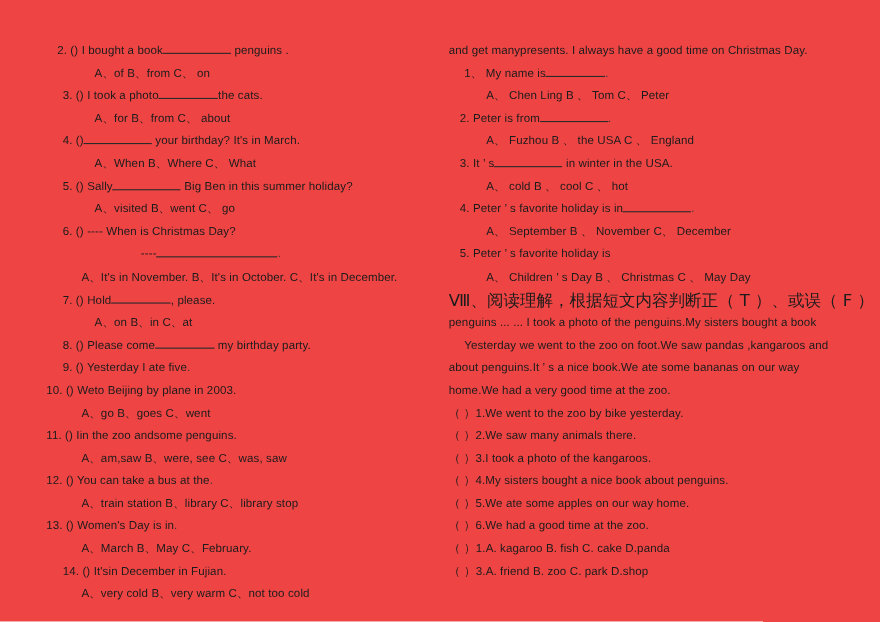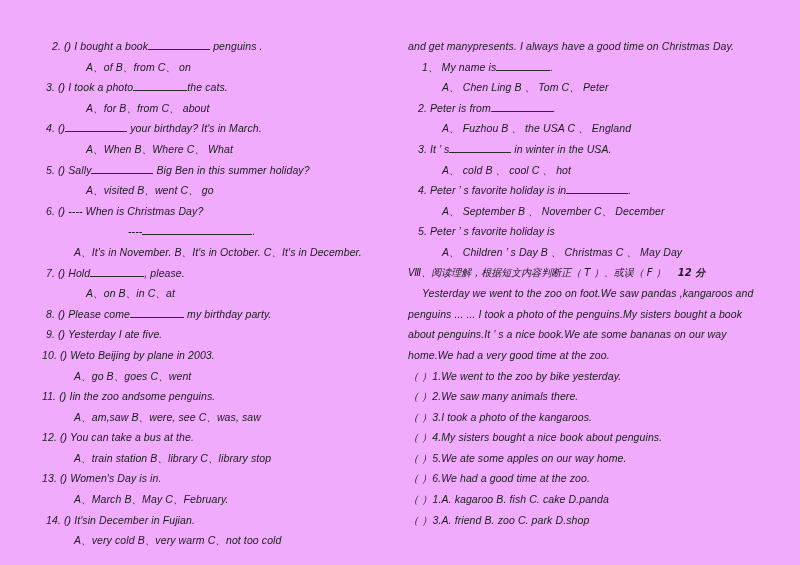--- a/index.html
+++ b/index.html
@@ -11,46 +11,45 @@
     width: 800px;
     height: 565px;
     position: relative;
     font-family: "Liberation Sans", "DejaVu Sans", sans-serif;
     color: #1a1a1a;
     overflow: hidden;
   }
   .page {
     position: absolute;
     inset: 0;
-    background: #f0abfc;
-    font-style: italic;
+    background: #ef4444;
   }
   .col {
     position: absolute;
     top: 36px;
   }
   .col-left  { left: 42px;  width: 360px; }
   .col-right { left: 408px; width: 386px; }
 
   .line {
     font-size: 10.5px;
     line-height: 20.6px;
     white-space: nowrap;
     letter-spacing: 0.1px;
     color: #1c1c1c;
   }
   .q      { padding-left: 10px; }
-  .q2     { padding-left: 4px; }
+  .q2     { padding-left: 4px; margin-left: 11px; }
   .opts   { padding-left: 44px; }
   .opts-wide { padding-left: 32px; }
   .tf      { padding-left: 0px; }
   .odd     { padding-left: 0px; }
 
   .sec-head {
-    font-size: 10px;
+    font-size: 15px;
     line-height: 20.6px;
     white-space: nowrap;
     color: #1c1c1c;
     font-family: "DejaVu Sans", "Liberation Sans", sans-serif;
   }
   .sec-head .pts { font-weight: bold; }
 
   .blank {
     display: inline-block;
     border-bottom: 1px solid #2a2a2a;
@@ -194,22 +193,22 @@
     <div class="line" style="padding-left:10px">
       <span>5.</span>
       <span>Peter ’ s favorite  holiday is</span>
     </div>
     <div class="line" style="padding-left:34px">A、 Children ’ s Day  B 、 Christmas C 、 May Day</div>
 
     <div class="sec-head">
       <span>Ⅷ、阅读理解，根据短文内容判断正（    T ）、或误（ F ）</span><span class="sp-s"></span><span class="pts">12 分</span>
     </div>
 
+    <div class="line">penguins ... ...  I   took  a photo  of  the  penguins.My  sisters    bought  a book</div>
     <div class="line" style="padding-left:14px">Yesterday  we went to  the  zoo on foot.We  saw pandas ,kangaroos   and</div>
-    <div class="line">penguins ... ...  I   took  a photo  of  the  penguins.My  sisters    bought  a book</div>
     <div class="line">about penguins.It     ’  s a nice book.We ate some bananas  on our way</div>
     <div class="line">home.We had a very good time at the zoo.</div>
 
     <div class="line tf">（ ）1.We went to the zoo by bike yesterday.</div>
     <div class="line tf">（ ）2.We saw many animals there.</div>
     <div class="line tf">（ ）3.I took a photo of the kangaroos.</div>
     <div class="line tf">（ ）4.My sisters bought a nice book about penguins.</div>
     <div class="line tf">（ ）5.We ate some apples on our way home.</div>
     <div class="line tf">（ ）6.We had a good time at the zoo.</div>
 

